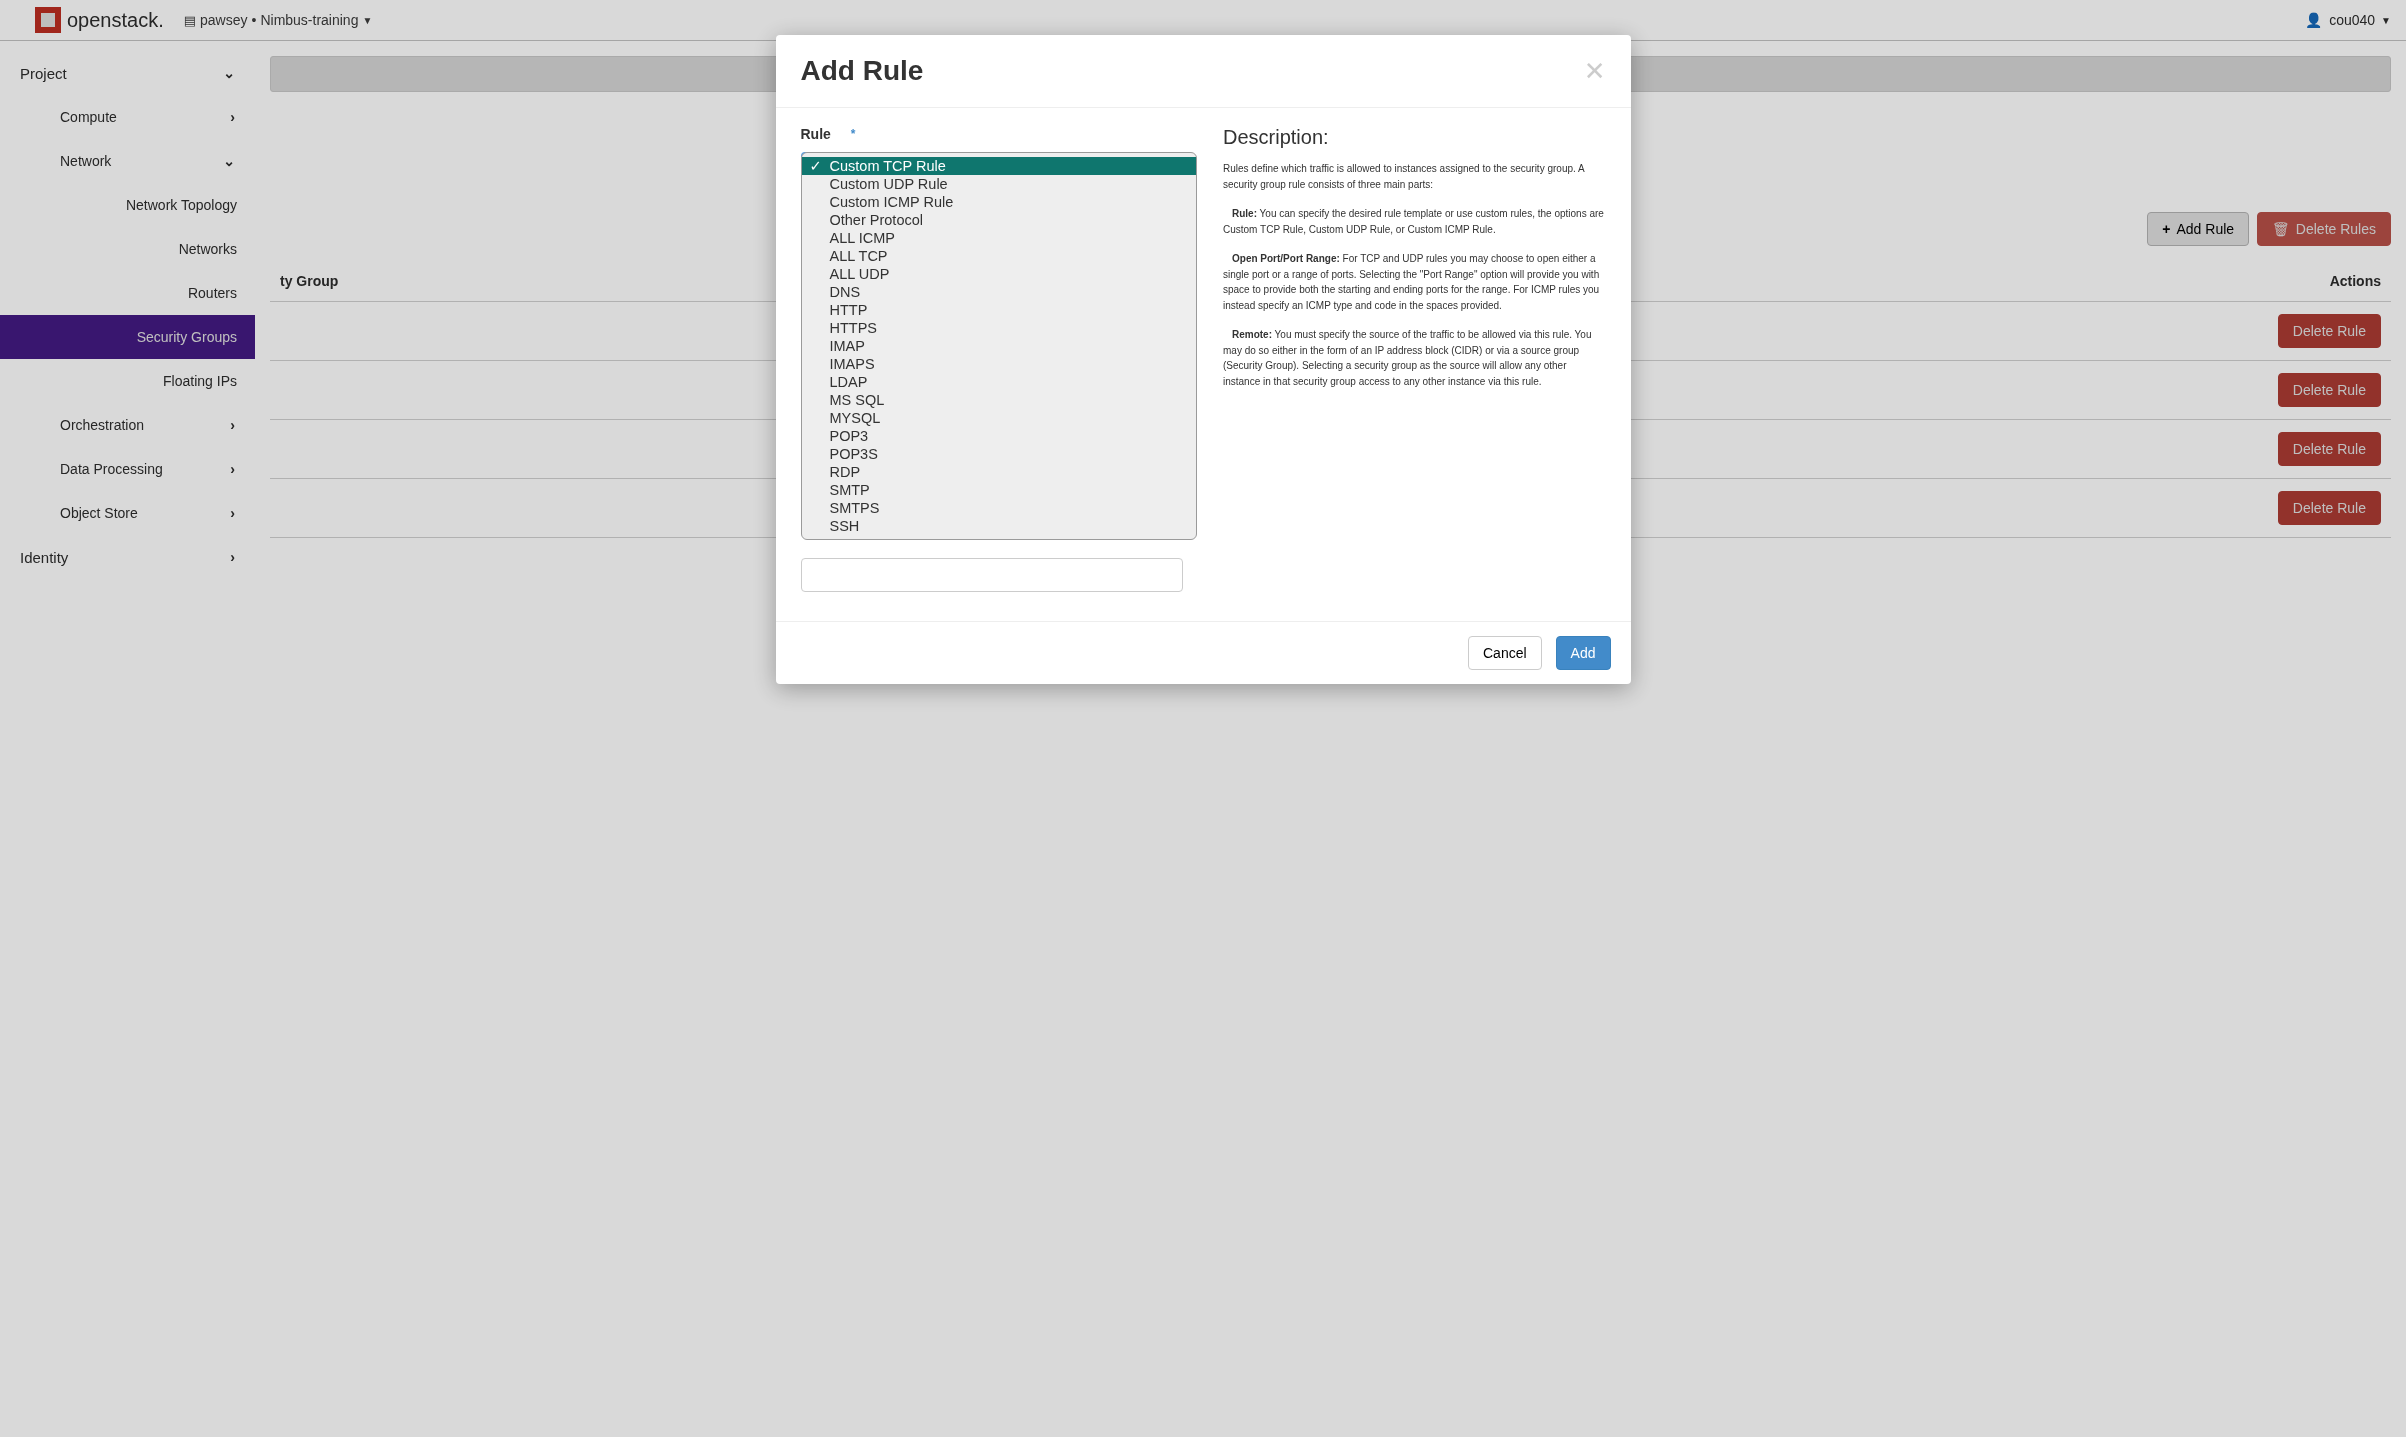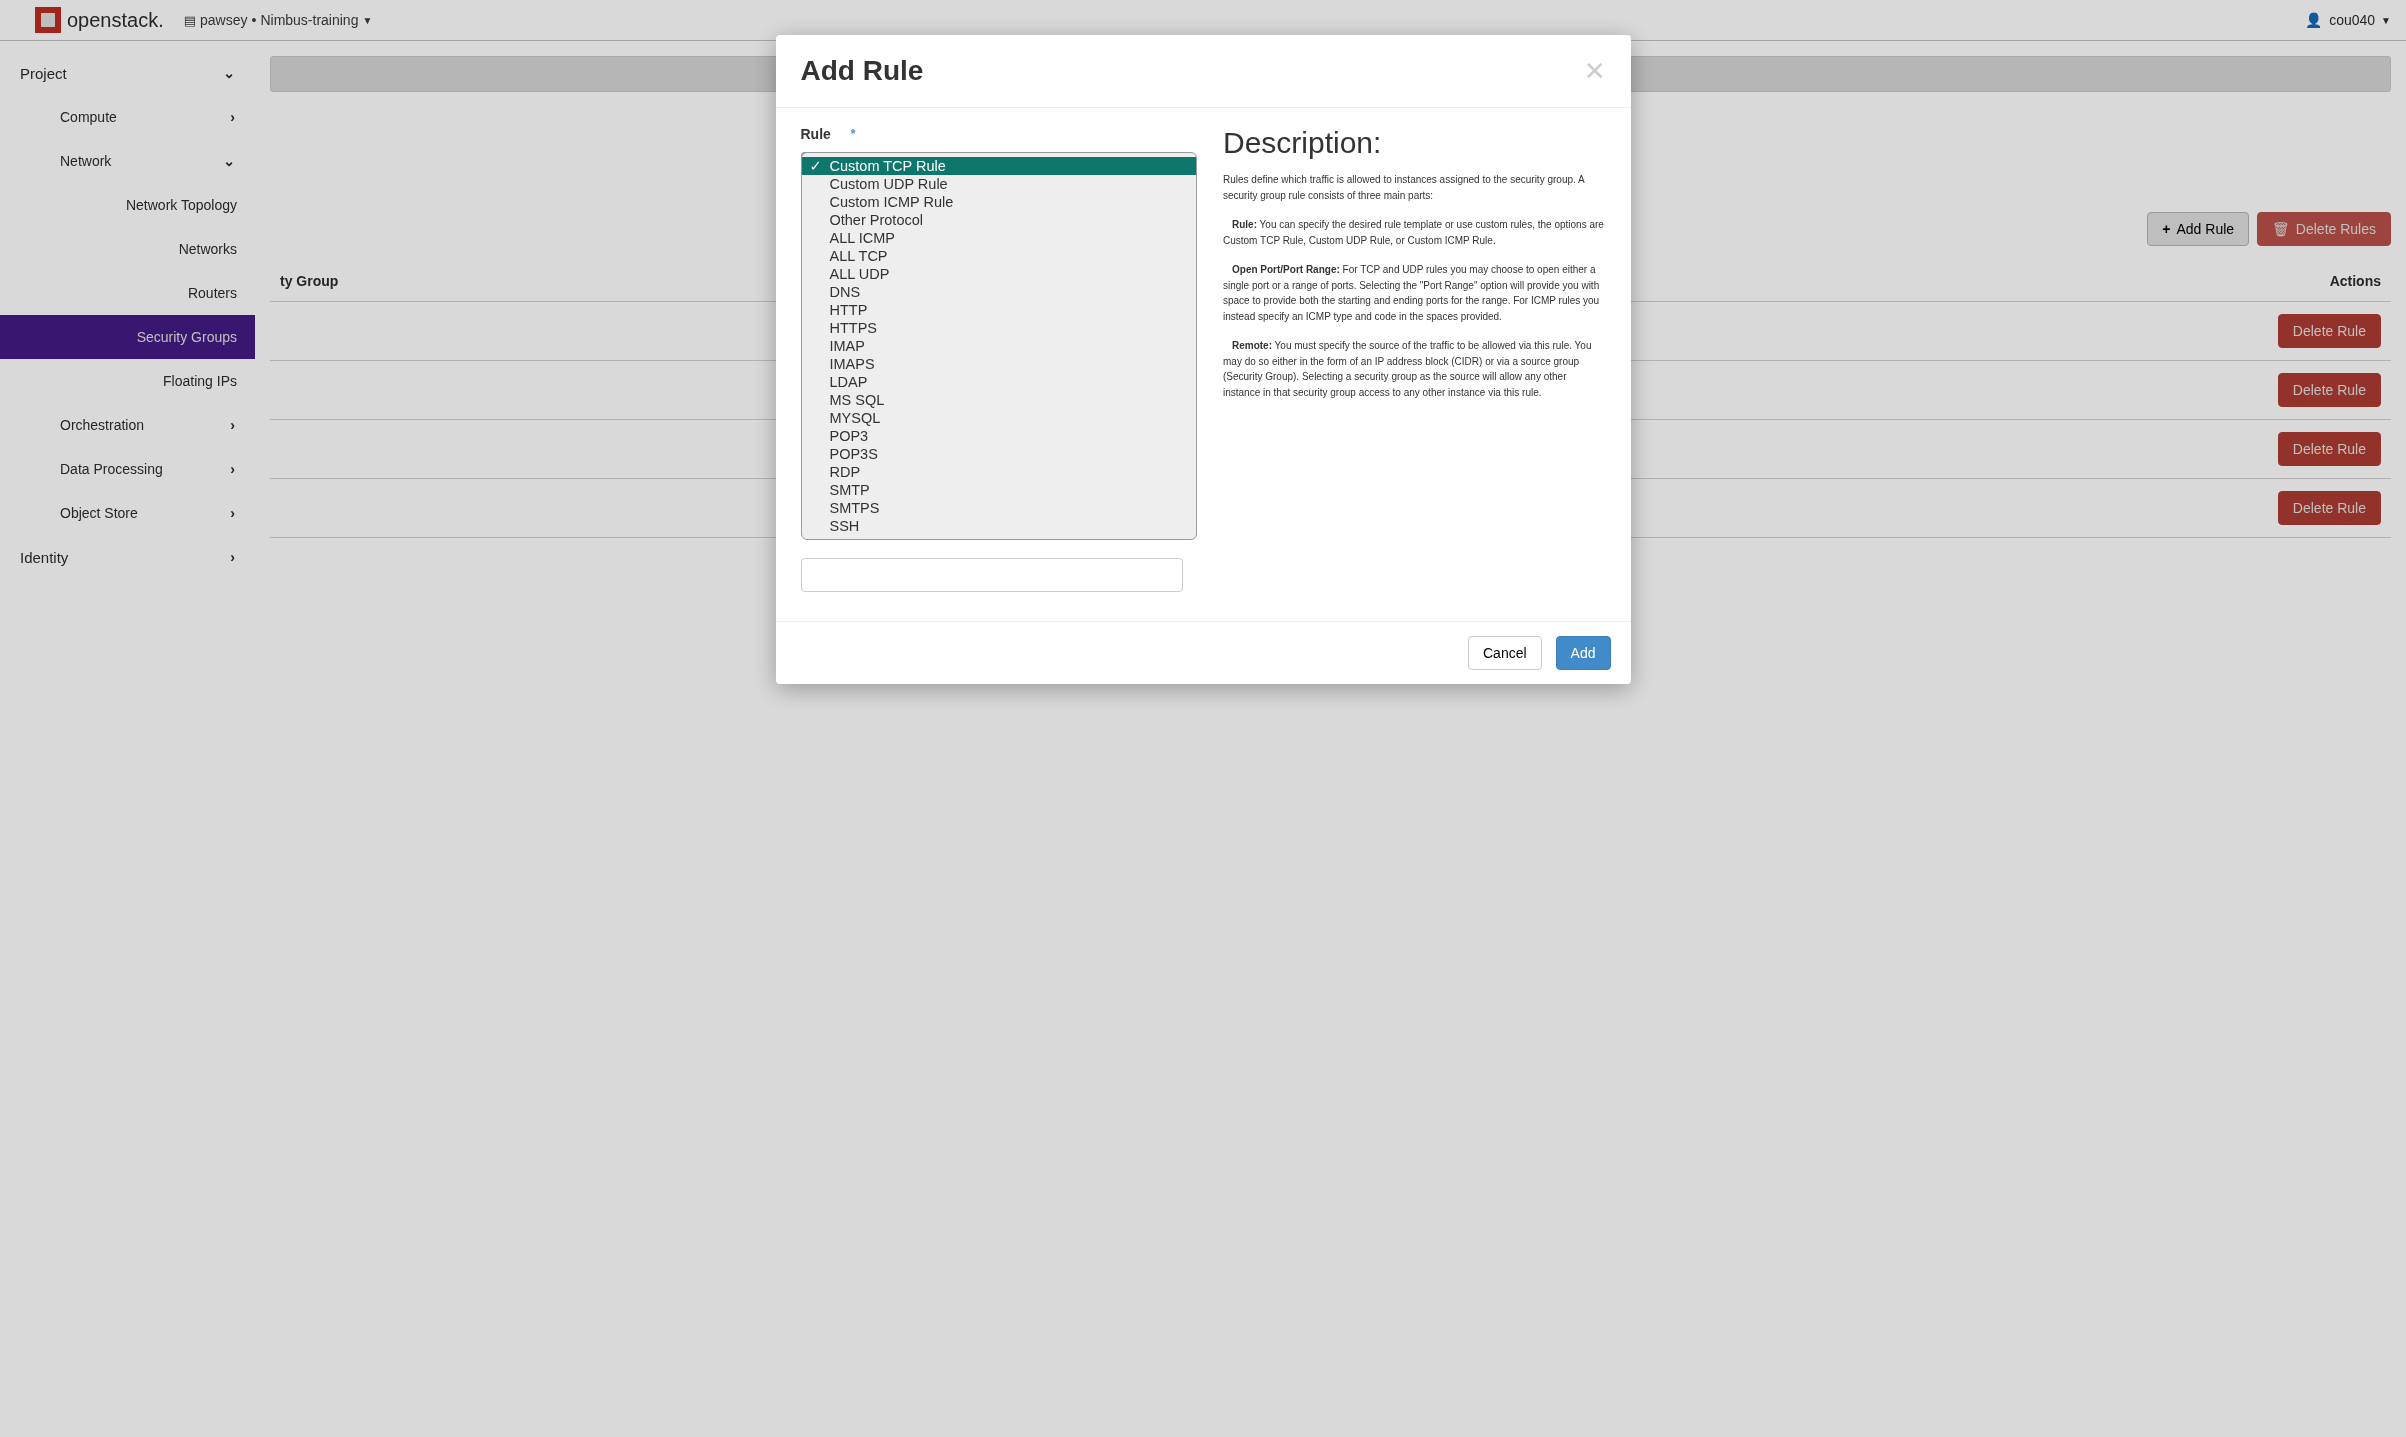--- a/index.html
+++ b/index.html
@@ -38,21 +38,21 @@
 
 
 .overlay { position: fixed; inset: 0; background: rgba(0,0,0,0.15); display: flex; justify-content: center; align-items: flex-start; }
 .modal { width: 855px; margin-top: 35px; background: #fff; border-radius: 4px; box-shadow: 0 5px 25px rgba(0,0,0,0.3); }
 .modal-header { padding: 20px 25px; border-bottom: 1px solid #eee; display: flex; justify-content: space-between; align-items: center; }
 .modal-title { font-size: 28px; font-weight: 600; }
 .modal-close { font-size: 26px; color: #ccc; cursor: pointer; }
 .modal-body { display: flex; padding: 18px 25px 25px; gap: 40px; }
 .modal-left { flex: 1; position: relative; }
 .modal-right { flex: 1; }
-.modal-right h2 { font-size: 30px; font-weight: 400; margin-bottom: 12px; }
+.modal-right h2 { font-size: 20px; font-weight: 400; margin-bottom: 12px; }
 .modal-right p { margin-bottom: 14px; line-height: 1.55; font-size: 10px; }
 .modal-right strong { font-weight: 700; margin-left: 9px; }
 
 .modal-footer { border-top: 1px solid #eee; padding: 14px 20px; display: flex; justify-content: flex-end; gap: 14px; }
 
 .form-label { font-weight: 700; font-size: 14px; display: inline-flex; align-items: center; gap: 20px; margin-bottom: 10px; }
 .form-label .req { color: #428bca; font-size: 12px; }
 
 
 .select-base { position: absolute; top: 26px; left: 0; right: 0; height: 34px; border: 2px solid #5a9de0; border-radius: 4px; background: #fff; display: flex; align-items: center; justify-content: flex-end; padding-right: 6px; }

